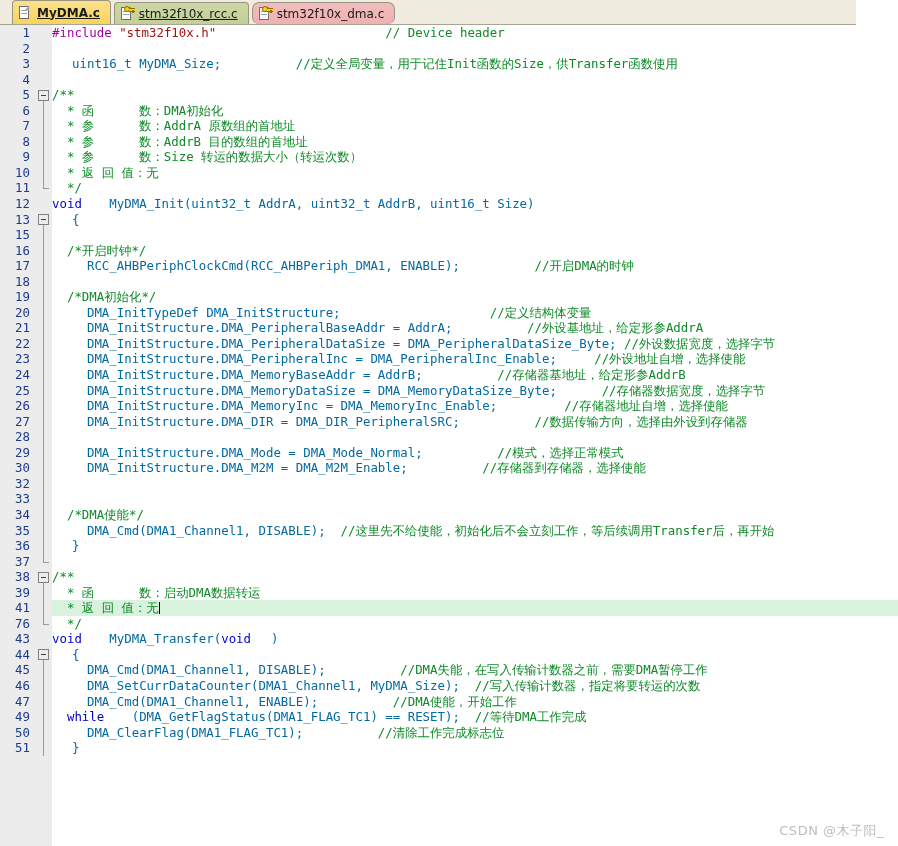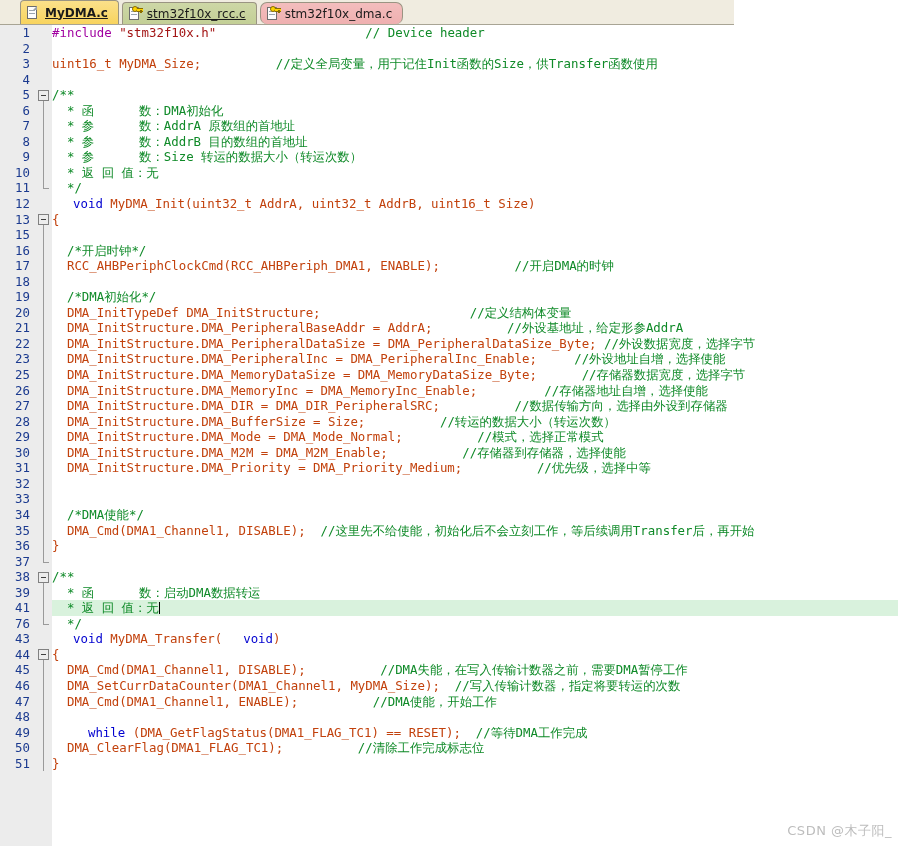--- a/index.html
+++ b/index.html
@@ -5,25 +5,25 @@
   html,body{margin:0;padding:0;}
   body{
     width:898px;height:846px;overflow:hidden;
     background:#ffffff;
     font-family:"DejaVu Sans Mono","Liberation Mono",monospace;
   }
   #app{position:relative;width:898px;height:846px;box-sizing:border-box;}
 
   
   .tabbar{
-    height:25px;width:734px;box-sizing:border-box;
+    height:25px;width:856px;box-sizing:border-box;
     background:#f0ece0;
     border-bottom:1px solid #a8a494;
     display:flex;align-items:flex-end;
-    padding-left:20px;
+    padding-left:12px;
     position:relative;
   }
   .tab{
     height:22px;box-sizing:border-box;
     display:flex;align-items:center;
     padding:0 10px 0 5px;
     margin-right:3px;
     border:1px solid #9a9482;
     border-bottom:none;
     border-radius:4px 4px 0 0;
@@ -122,31 +122,31 @@
     position:absolute;left:43px;top:0;width:1px;height:15.55px;background:#9a9a9a;z-index:1;
   }
   .guide.start{top:13px;height:2.55px;}
   .guide.end{top:0;height:8px;}
   .guide.end:after{
     content:"";position:absolute;left:0;top:8px;width:6px;height:1px;background:#9a9a9a;
   }
   .code-text{
     position:absolute;left:52px;top:0;white-space:pre;z-index:2;
   }
-  .kw{color:#0000d0;margin-left:21px;}
+  .kw{color:#0000d0;}
   .cm{color:#0f8a28;}
   .str{color:#a31515;}
   .pp{color:#a000a0;}
-  .pl{color:#c2410c;}
+  .pl{color:#0369a1;padding-left:20px;}
   .cursor{
     display:inline-block;width:1px;height:12px;background:#000;
     vertical-align:-2px;margin-left:0px;
   }
   .watermark{
-    position:absolute;right:6px;bottom:6px;
+    position:absolute;right:14px;bottom:6px;
     color:#bdbdbd;font-size:13px;
     font-family:"DejaVu Sans","Liberation Sans",sans-serif;
     letter-spacing:0.5px;
   }
 </style>
 </head>
 <body>
 
 <div id="app">
 
@@ -203,43 +203,42 @@
         <div class="row"><span class="lineno">13</span><span class="guide start"></span><span class="fold"></span><span class="code-text"><span class="pl">{</span></span></div>
         <div class="row"><span class="lineno">15</span><span class="guide "></span><span class="code-text"></span></div>
         <div class="row"><span class="lineno">16</span><span class="guide "></span><span class="code-text"><span class="cm">  /*开启时钟*/</span></span></div>
         <div class="row"><span class="lineno">17</span><span class="guide "></span><span class="code-text"><span class="pl">  RCC_AHBPeriphClockCmd(RCC_AHBPeriph_DMA1, ENABLE);          </span><span class="cm">//开启DMA的时钟</span></span></div>
         <div class="row"><span class="lineno">18</span><span class="guide "></span><span class="code-text"></span></div>
         <div class="row"><span class="lineno">19</span><span class="guide "></span><span class="code-text"><span class="cm">  /*DMA初始化*/</span></span></div>
         <div class="row"><span class="lineno">20</span><span class="guide "></span><span class="code-text"><span class="pl">  DMA_InitTypeDef DMA_InitStructure;                    </span><span class="cm">//定义结构体变量</span></span></div>
         <div class="row"><span class="lineno">21</span><span class="guide "></span><span class="code-text"><span class="pl">  DMA_InitStructure.DMA_PeripheralBaseAddr = AddrA;          </span><span class="cm">//外设基地址，给定形参AddrA</span></span></div>
         <div class="row"><span class="lineno">22</span><span class="guide "></span><span class="code-text"><span class="pl">  DMA_InitStructure.DMA_PeripheralDataSize = DMA_PeripheralDataSize_Byte; </span><span class="cm">//外设数据宽度，选择字节</span></span></div>
         <div class="row"><span class="lineno">23</span><span class="guide "></span><span class="code-text"><span class="pl">  DMA_InitStructure.DMA_PeripheralInc = DMA_PeripheralInc_Enable;     </span><span class="cm">//外设地址自增，选择使能</span></span></div>
+        <div class="row"><span class="lineno">24</span><span class="guide "></span><span class="code-text"><span class="pl">  DMA_InitStructure.DMA_MemoryBaseAddr = AddrB;          </span><span class="cm">//存储器基地址，给定形参AddrB</span></span></div>
         <div class="row"><span class="lineno">25</span><span class="guide "></span><span class="code-text"><span class="pl">  DMA_InitStructure.DMA_MemoryDataSize = DMA_MemoryDataSize_Byte;      </span><span class="cm">//存储器数据宽度，选择字节</span></span></div>
         <div class="row"><span class="lineno">26</span><span class="guide "></span><span class="code-text"><span class="pl">  DMA_InitStructure.DMA_MemoryInc = DMA_MemoryInc_Enable;         </span><span class="cm">//存储器地址自增，选择使能</span></span></div>
         <div class="row"><span class="lineno">27</span><span class="guide "></span><span class="code-text"><span class="pl">  DMA_InitStructure.DMA_DIR = DMA_DIR_PeripheralSRC;          </span><span class="cm">//数据传输方向，选择由外设到存储器</span></span></div>
-        <div class="row"><span class="lineno">28</span><span class="guide "></span><span class="code-text"><span class="pl">  DMA_InitStructure.DMA_BufferSize = Size;          </span><span class="cm">//转运的数据大小（转运次数）</span></span></div>
+        <div class="row"><span class="lineno">28</span><span class="guide "></span></div>
         <div class="row"><span class="lineno">29</span><span class="guide "></span><span class="code-text"><span class="pl">  DMA_InitStructure.DMA_Mode = DMA_Mode_Normal;          </span><span class="cm">//模式，选择正常模式</span></span></div>
         <div class="row"><span class="lineno">30</span><span class="guide "></span><span class="code-text"><span class="pl">  DMA_InitStructure.DMA_M2M = DMA_M2M_Enable;          </span><span class="cm">//存储器到存储器，选择使能</span></span></div>
-        <div class="row"><span class="lineno">31</span><span class="guide "></span><span class="code-text"><span class="pl">  DMA_InitStructure.DMA_Priority = DMA_Priority_Medium;          </span><span class="cm">//优先级，选择中等</span></span></div>
         <div class="row"><span class="lineno">32</span><span class="guide "></span></div>
         <div class="row"><span class="lineno">33</span><span class="guide "></span><span class="code-text"></span></div>
         <div class="row"><span class="lineno">34</span><span class="guide "></span><span class="code-text"><span class="cm">  /*DMA使能*/</span></span></div>
         <div class="row"><span class="lineno">35</span><span class="guide "></span><span class="code-text"><span class="pl">  DMA_Cmd(DMA1_Channel1, DISABLE);  </span><span class="cm">//这里先不给使能，初始化后不会立刻工作，等后续调用Transfer后，再开始</span></span></div>
         <div class="row"><span class="lineno">36</span><span class="guide "></span><span class="code-text"><span class="pl">}</span></span></div>
         <div class="row"><span class="lineno">37</span><span class="guide end"></span><span class="code-text"></span></div>
         <div class="row"><span class="lineno">38</span><span class="guide start"></span><span class="fold"></span><span class="code-text"><span class="cm">/**</span></span></div>
         <div class="row"><span class="lineno">39</span><span class="guide "></span><span class="code-text"><span class="cm">  * 函      数：启动DMA数据转运</span></span></div>
         <div class="row hl"><span class="lineno">41</span><span class="guide "></span><span class="code-text"><span class="cm">  * 返 回 值：无</span><span class="cursor"></span></span></div>
         <div class="row"><span class="lineno">76</span><span class="guide end"></span><span class="code-text"><span class="cm">  */</span></span></div>
         <div class="row"><span class="lineno">43</span><span class="code-text"><span class="kw">void</span><span class="pl"> MyDMA_Transfer(</span><span class="kw">void</span><span class="pl">)</span></span></div>
         <div class="row"><span class="lineno">44</span><span class="guide start"></span><span class="fold"></span><span class="code-text"><span class="pl">{</span></span></div>
         <div class="row"><span class="lineno">45</span><span class="guide "></span><span class="code-text"><span class="pl">  DMA_Cmd(DMA1_Channel1, DISABLE);          </span><span class="cm">//DMA失能，在写入传输计数器之前，需要DMA暂停工作</span></span></div>
         <div class="row"><span class="lineno">46</span><span class="guide "></span><span class="code-text"><span class="pl">  DMA_SetCurrDataCounter(DMA1_Channel1, MyDMA_Size);  </span><span class="cm">//写入传输计数器，指定将要转运的次数</span></span></div>
         <div class="row"><span class="lineno">47</span><span class="guide "></span><span class="code-text"><span class="pl">  DMA_Cmd(DMA1_Channel1, ENABLE);          </span><span class="cm">//DMA使能，开始工作</span></span></div>
-        <div class="row"><span class="lineno">48</span><span class="guide "></span><span class="code-text"></span></div>
         <div class="row"><span class="lineno">49</span><span class="guide "></span><span class="code-text"><span class="kw">  while</span><span class="pl"> (DMA_GetFlagStatus(DMA1_FLAG_TC1) == RESET);  </span><span class="cm">//等待DMA工作完成</span></span></div>
         <div class="row"><span class="lineno">50</span><span class="guide "></span><span class="code-text"><span class="pl">  DMA_ClearFlag(DMA1_FLAG_TC1);          </span><span class="cm">//清除工作完成标志位</span></span></div>
         <div class="row"><span class="lineno">51</span><span class="guide "></span><span class="code-text"><span class="pl">}</span></span></div>
       </div>
     <div class="watermark">CSDN @木子阳_</div>
   </div>
 
 </div>
 
 </body></html>

